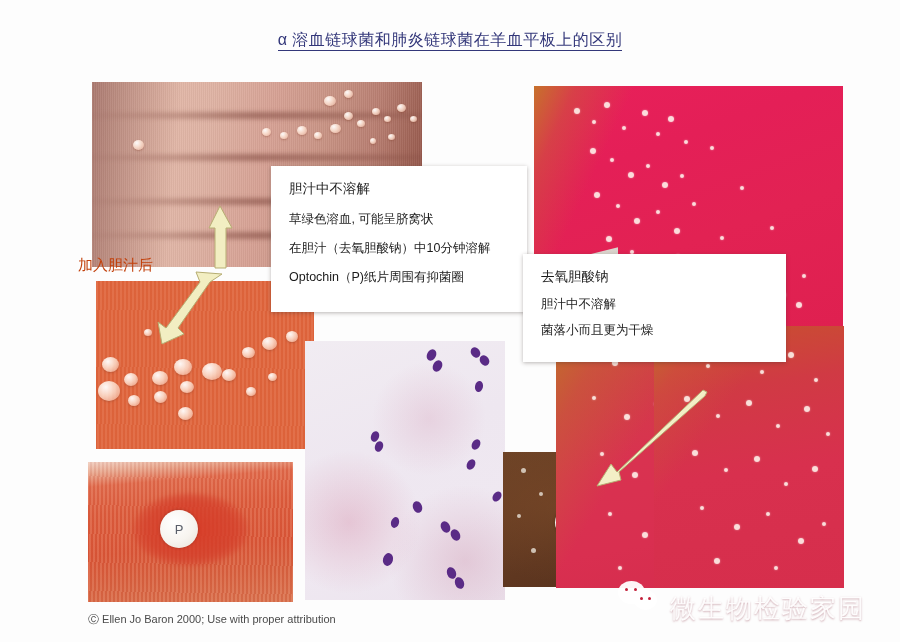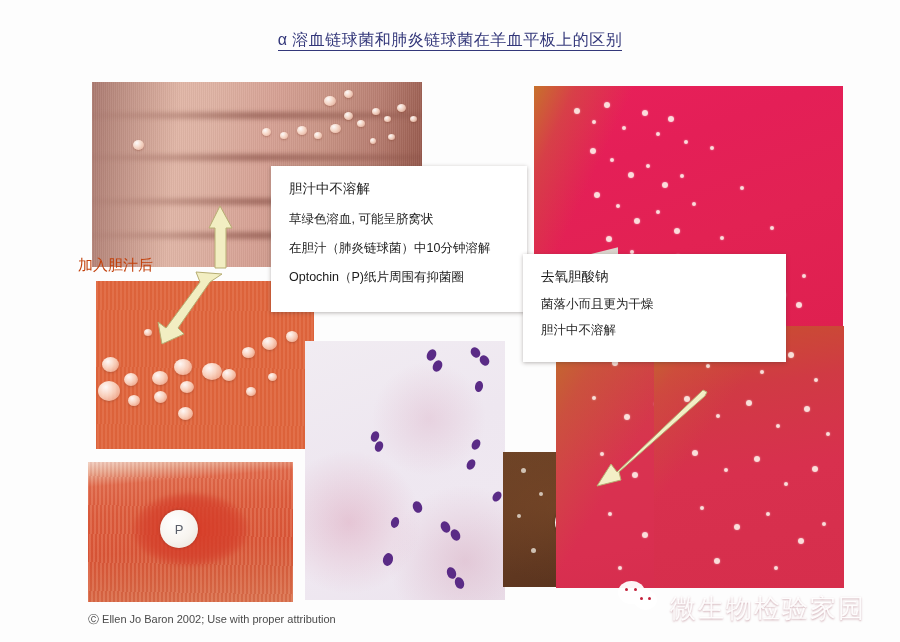--- a/index.html
+++ b/index.html
@@ -376,32 +376,32 @@
 
   <div class="arrow" id="arrow-to-resistant-plate" style="left:595px;top:390px;">
     <svg width="115" height="98" viewBox="0 0 115 98">
       <polygon points="112,2 108,0 22,82 16,74 2,96 26,90 24,82 110,6" fill="#f3efc6" stroke="#b6ad72" stroke-width="1"></polygon>
     </svg>
   </div>
 
   <div class="callout" id="callout-pneumoniae">
     <p class="ct">胆汁中不溶解</p>
     <p class="cl">草绿色溶血, 可能呈脐窝状</p>
-    <p class="cl">在胆汁（肺炎链球菌）中10分钟溶解</p>
+    <p class="cl">在胆汁（去氧胆酸钠）中10分钟溶解</p>
     <p class="cl">Optochin（P)纸片周围有抑菌圈</p>
   </div>
 
   <div class="callout" id="callout-viridans">
     <p class="ct">去氧胆酸钠</p>
+    <p class="cl">胆汁中不溶解</p>
     <p class="cl">菌落小而且更为干燥</p>
-    <p class="cl">胆汁中不溶解</p>
   </div>
 
   <div class="lbl" id="label-after-bile">加入胆汁后</div>
-  <div class="lbl" id="attribution">Ⓒ Ellen Jo Baron 2002; Use with proper attribution</div>
+  <div class="lbl" id="attribution">Ⓒ Ellen Jo Baron 2000; Use with proper attribution</div>
 
   <div id="watermark">
     <div class="wechat">
       <div class="b1"></div>
       <div class="b2"></div>
       <div class="e" style="left:7px;top:9px;"></div>
       <div class="e" style="left:16px;top:9px;"></div>
       <div class="e" style="left:22px;top:18px;"></div>
       <div class="e" style="left:30px;top:18px;"></div>
     </div>

